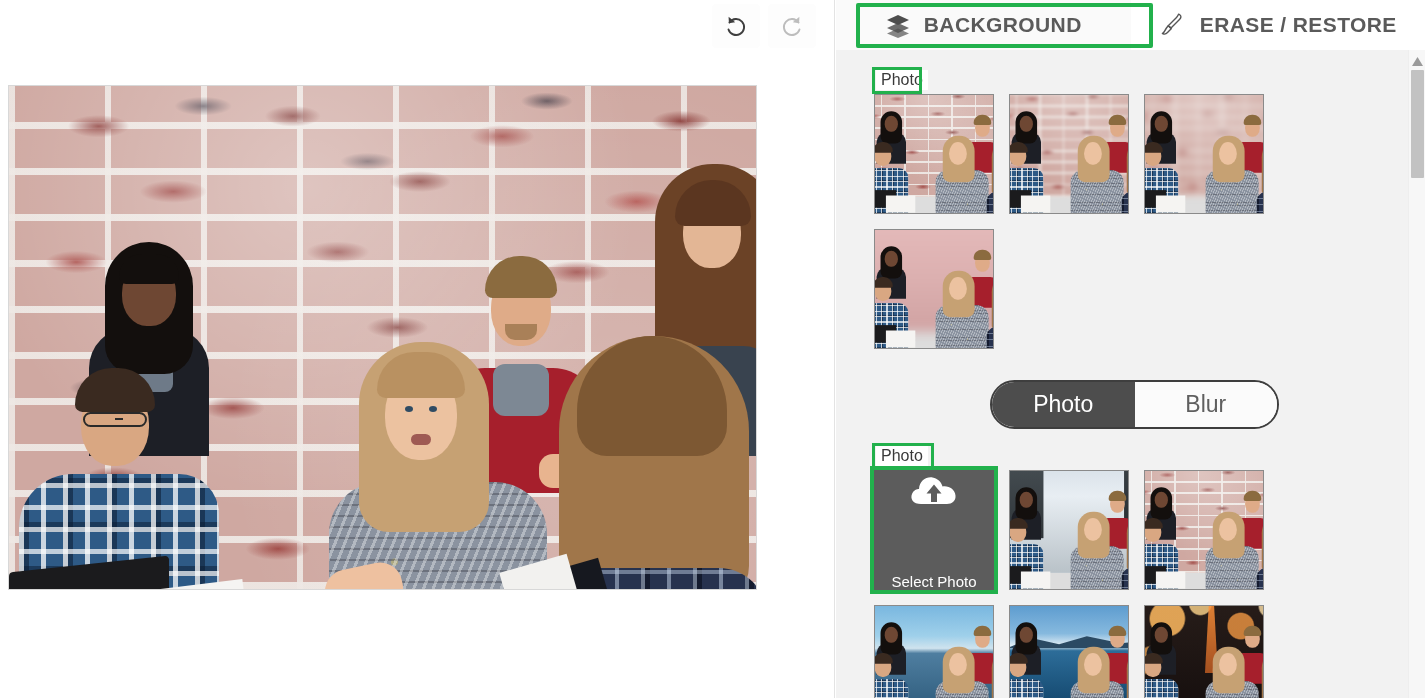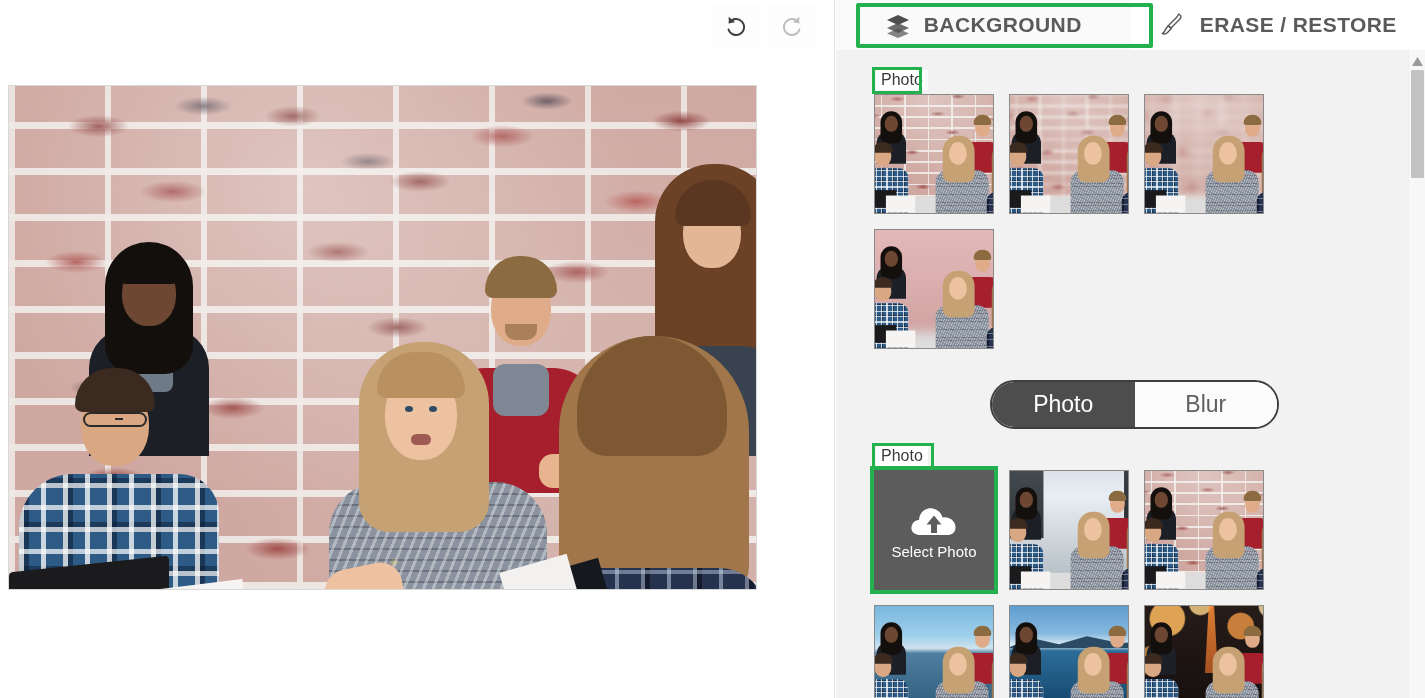--- a/index.html
+++ b/index.html
@@ -584,21 +584,21 @@
       </div>
 
       <div id="photo-color-toggle" style="left:154px;top:330px;">
         <div class="seg active">Photo</div>
         <div class="seg inactive">Blur</div>
       </div>
 
       <div class="sect-label" style="left:40px;top:396px;">Photo</div>
       <div class="label-hl" style="left:36px;top:393px;width:62px;height:27px;"></div>
 
-      <div id="select-photo-tile" style="left:38px;top:420px;">
+      <div id="select-photo-tile" style="left:38px;top:420px;justify-content:space-between;">
         <svg width="52" height="40" viewBox="0 0 52 40" aria-hidden="true">
           <path d="M13 34 C5 34 2 29 4 24 C5.5 20.2 9 19 11 19 C11.5 11 18 6.5 24.5 7.5 C30 8.3 33.5 12.5 34.5 16.5 C41 15.5 47 19.5 47.5 25.5 C48 31 44 34 39 34 Z" fill="#ffffff"></path>
           <path d="M26 14.5 L33.5 23.5 L29 23.5 L29 32 L23 32 L23 23.5 L18.5 23.5 Z" fill="#5c5c5c"></path>
         </svg>
         <div class="cap">Select Photo</div>
       </div>
       <div class="label-hl" style="left:34px;top:416px;width:128px;height:128px;border-width:4px;"></div>
 
       <div class="thumb" style="left:173px;top:420px;">
         <div class="mini">

